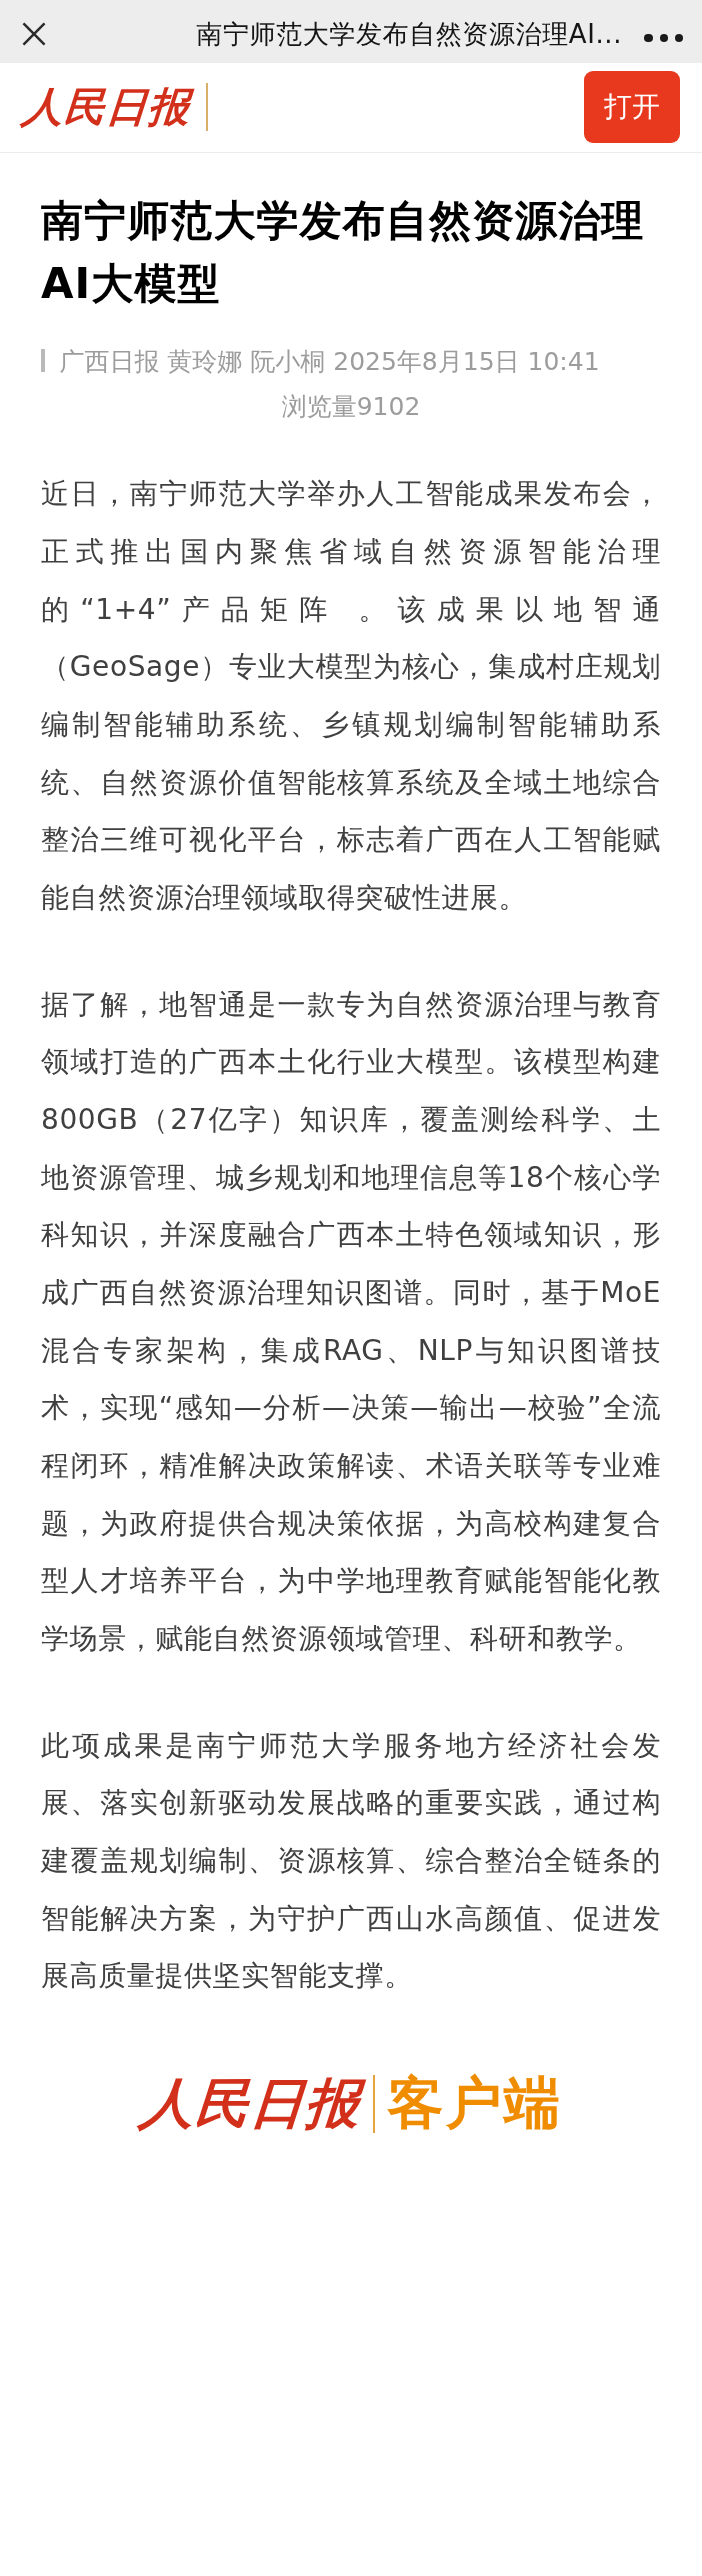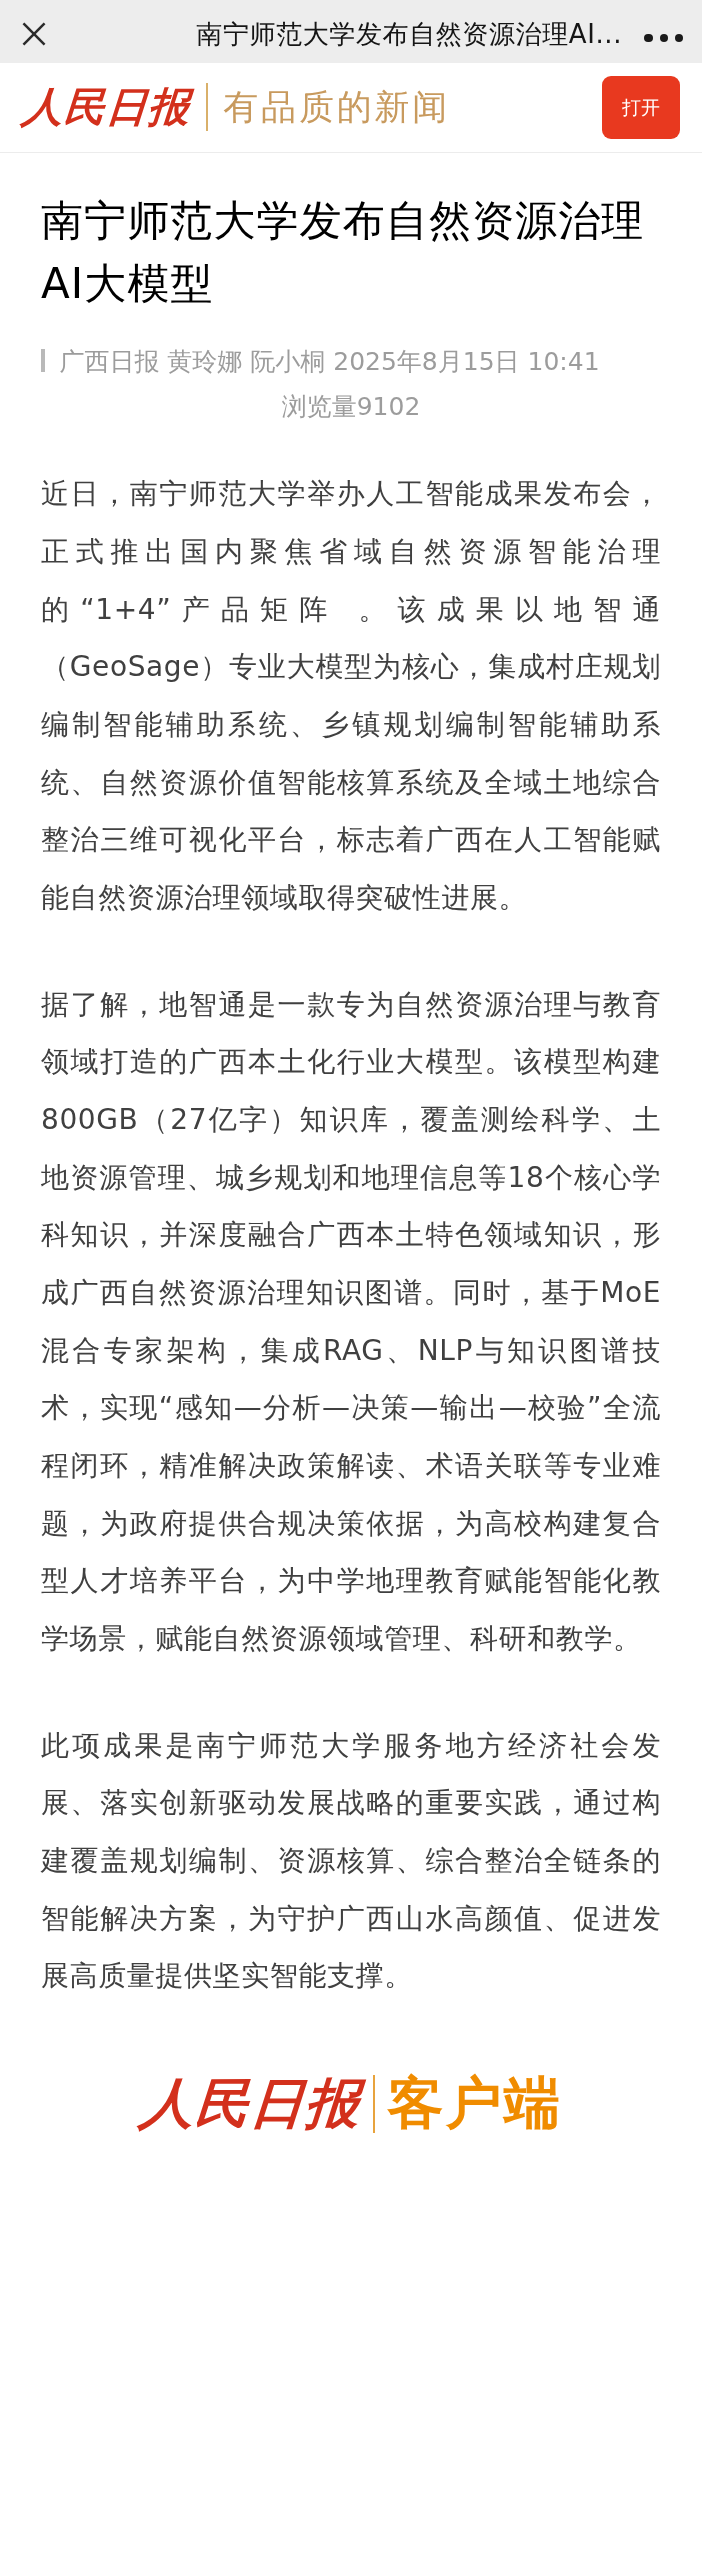--- a/index.html
+++ b/index.html
@@ -88,35 +88,35 @@
   .brand-tagline {
     font-size: 35px;
     color: #c89a5e;
     letter-spacing: 2.8px;
     white-space: nowrap;
   }
   .open-btn {
     margin-left: auto;
     background: #e8391f;
     color: #ffffff;
-    font-size: 19px;
+    font-size: 28px;
     line-height: 1;
     padding: 22px 20px;
     border: none;
     border-radius: 9px;
     font-family: inherit;
     cursor: pointer;
     white-space: nowrap;
   }
 
   
   .article { padding: 22px 41px 0 41px; }
   .article-title {
     font-size: 42px;
-    font-weight: 400;
+    font-weight: 700;
     line-height: 1.5;
     color: #000000;
     letter-spacing: 1.1px;
     margin: 14.5px 0 28px 0;
   }
   .byline {
     color: #9c9c9c;
     font-size: 25px;
     line-height: 1.55;
     margin-bottom: 39px;
@@ -185,21 +185,20 @@
       <i></i>
         <i></i>
         <i></i>
     </div>
   </div>
 </div>
 
 <div class="site-header">
   <span class="brand-logo">人民日报</span>
   <span class="brand-divider"></span>
-  <span class="brand-tagline">有品质的新闻</span>
   <button class="open-btn">打开</button>
 </div>
 
 <div class="article">
   <h1 class="article-title">南宁师范大学发布自然资源治理AI大模型</h1>
 
   <div class="byline">
     <div>
       <span class="byline-bar"></span><span>广西日报 黄玲娜 阮小桐 2025年8月15日 10:41</span>
     </div>

